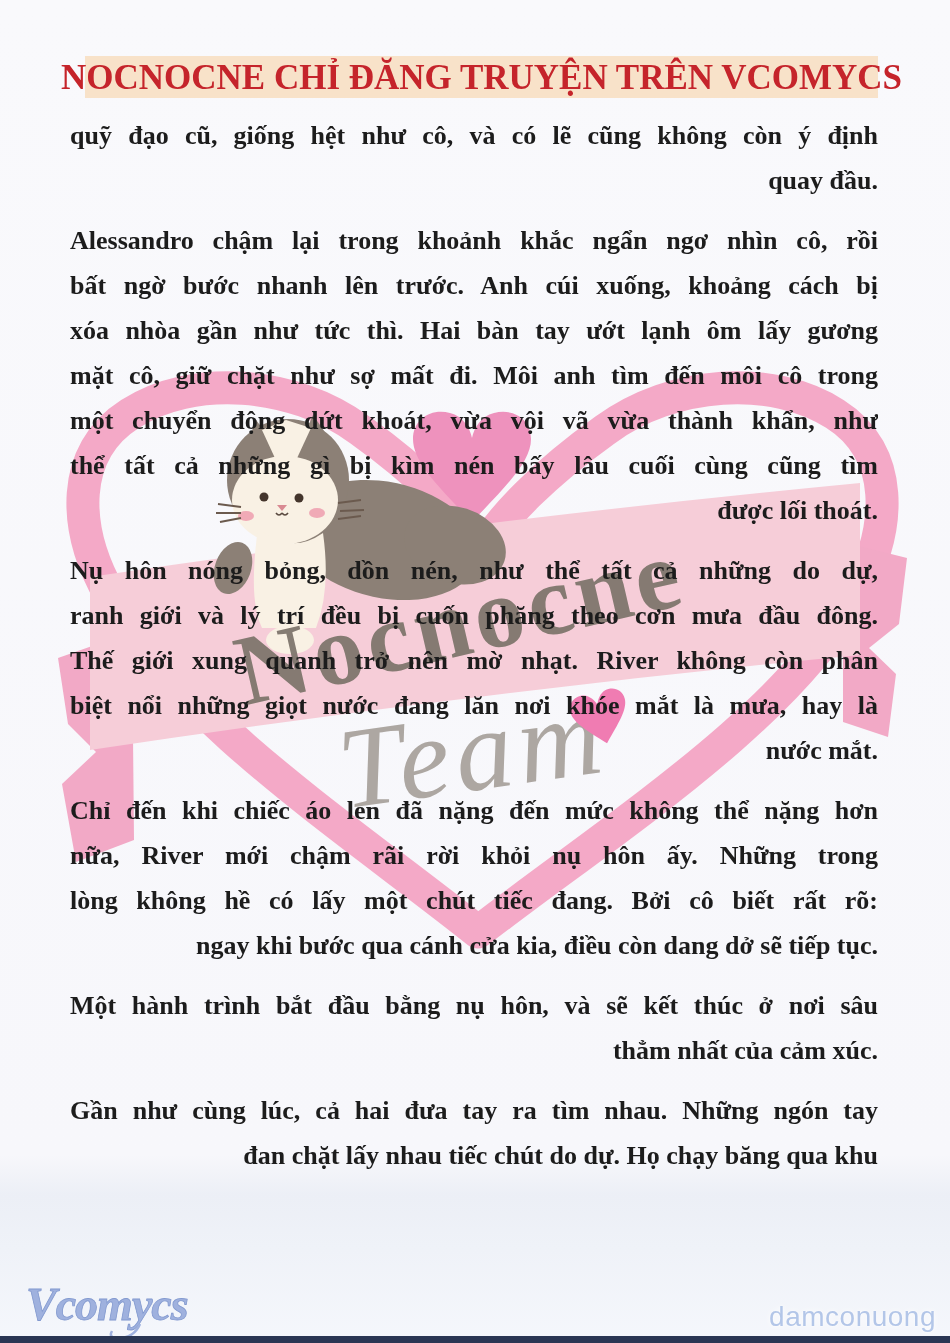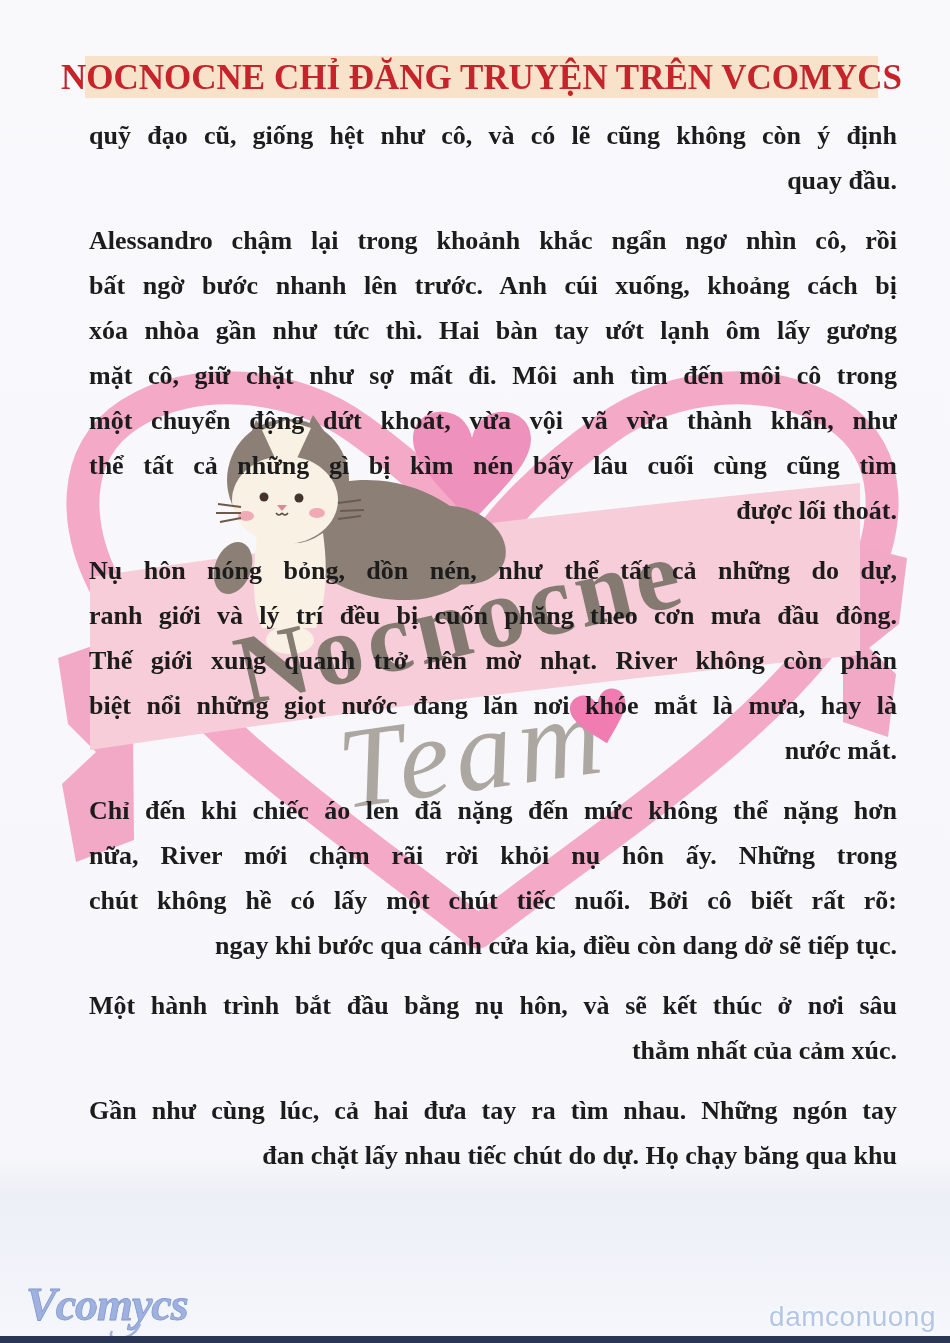--- a/index.html
+++ b/index.html
@@ -16,21 +16,21 @@
     display:flex;align-items:center;justify-content:center;
   }
   .banner-text{
     color:#c5242b;font-weight:bold;font-size:35px;line-height:1;
     letter-spacing:0px;white-space:nowrap;
     font-family:"Liberation Serif", serif;
   }
   .watermark{position:absolute;left:0;top:0;width:950px;height:1343px;}
   .content{
     position:absolute;left:70px;top:113px;width:808px;
-    color:#1c1c1c;font-size:26px;font-weight:bold;margin-left:19px;
+    color:#1c1c1c;font-size:26px;font-weight:bold;
   }
   .para{margin:0 0 15px 0;}
   .line{
     height:45px;line-height:45px;overflow:hidden;
     text-align:justify;text-justify:inter-word;
   }
   .line::after{content:'';display:inline-block;width:100%;height:0;}
   .line.last{text-align:right;}
   .line.last::after{content:none;}
   .vcomycs{position:absolute;left:22px;top:1278px;}
@@ -121,21 +121,21 @@
       <div class="para">
         <div class="line">Nụ hôn nóng bỏng, dồn nén, như thể tất cả những do dự,</div>
         <div class="line">ranh giới và lý trí đều bị cuốn phăng theo cơn mưa đầu đông.</div>
         <div class="line">Thế giới xung quanh trở nên mờ nhạt. River không còn phân</div>
         <div class="line">biệt nổi những giọt nước đang lăn nơi khóe mắt là mưa, hay là</div>
         <div class="line last">nước mắt.</div>
       </div>
       <div class="para">
         <div class="line">Chỉ đến khi chiếc áo len đã nặng đến mức không thể nặng hơn</div>
         <div class="line">nữa, River mới chậm rãi rời khỏi nụ hôn ấy. Những trong</div>
-        <div class="line">chút không hề có lấy một chút tiếc nuối. Bởi cô biết rất rõ:</div>
+        <div class="line">lòng không hề có lấy một chút tiếc đang. Bởi cô biết rất rõ:</div>
         <div class="line last">ngay khi bước qua cánh cửa kia, điều còn dang dở sẽ tiếp tục.</div>
       </div>
       <div class="para">
         <div class="line">Một hành trình bắt đầu bằng nụ hôn, và sẽ kết thúc ở nơi sâu</div>
         <div class="line last">thẳm nhất của cảm xúc.</div>
       </div>
       <div class="para">
         <div class="line">Gần như cùng lúc, cả hai đưa tay ra tìm nhau. Những ngón tay</div>
         <div class="line last">đan chặt lấy nhau tiếc chút do dự. Họ chạy băng qua khu</div>
       </div>

